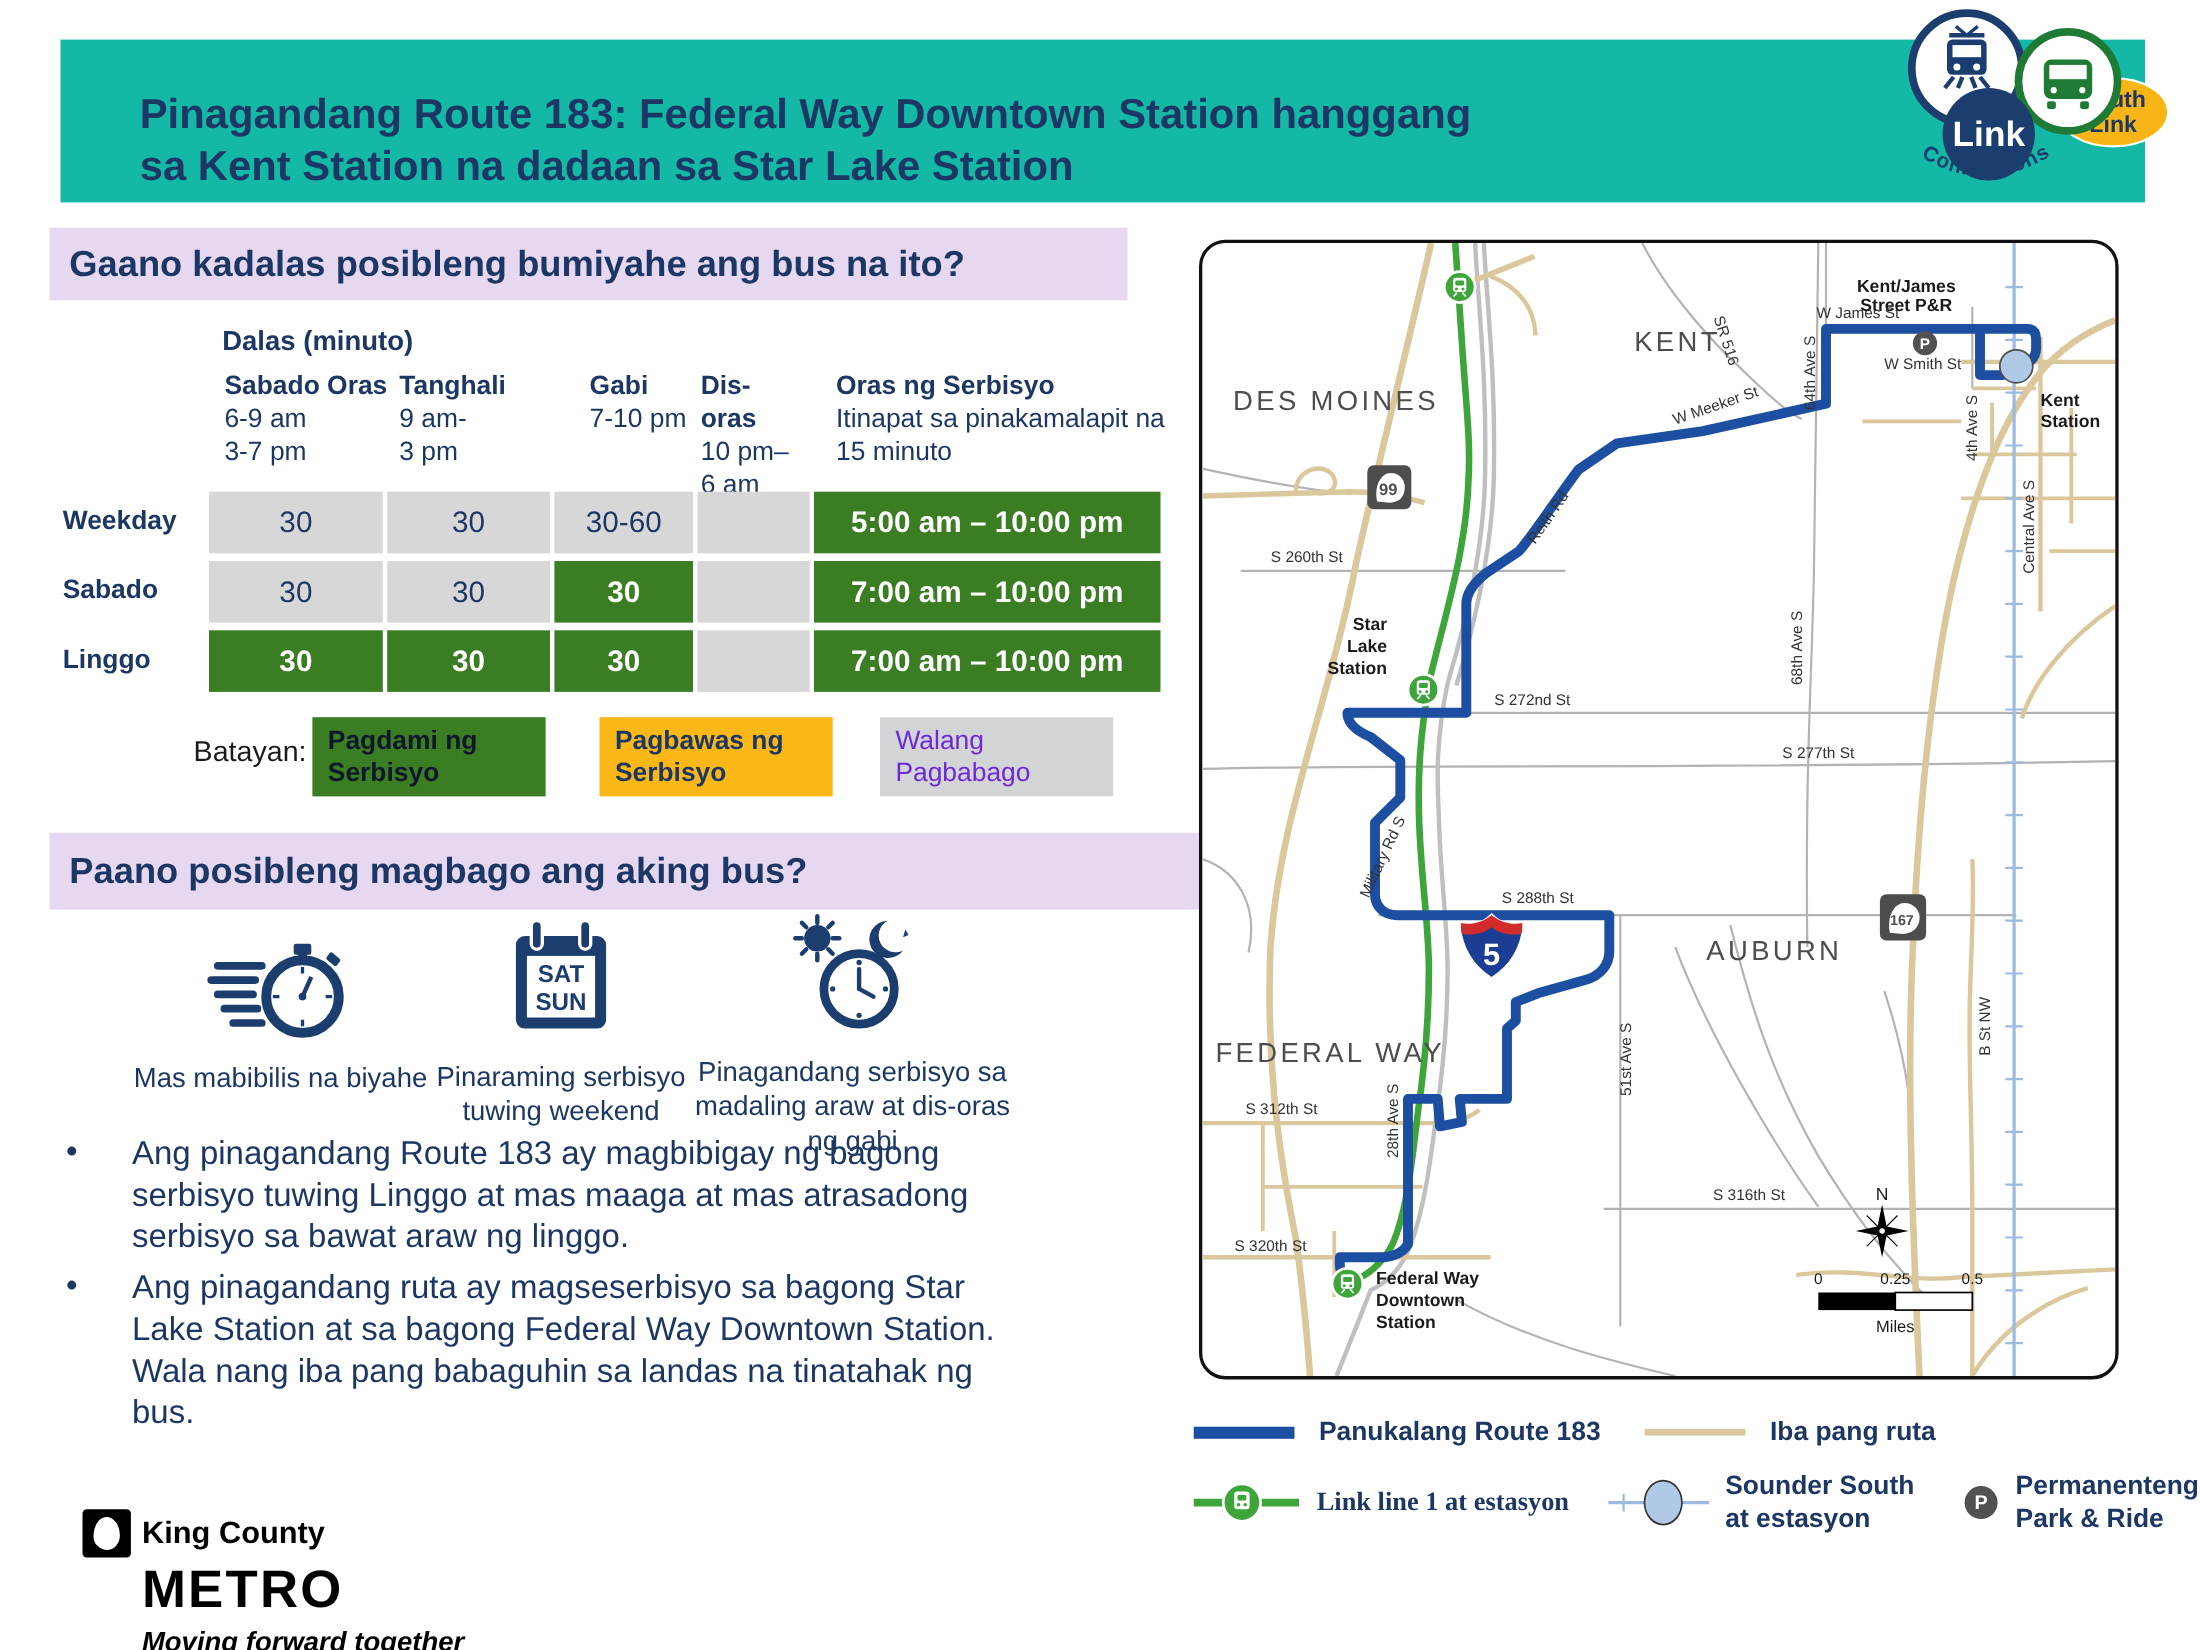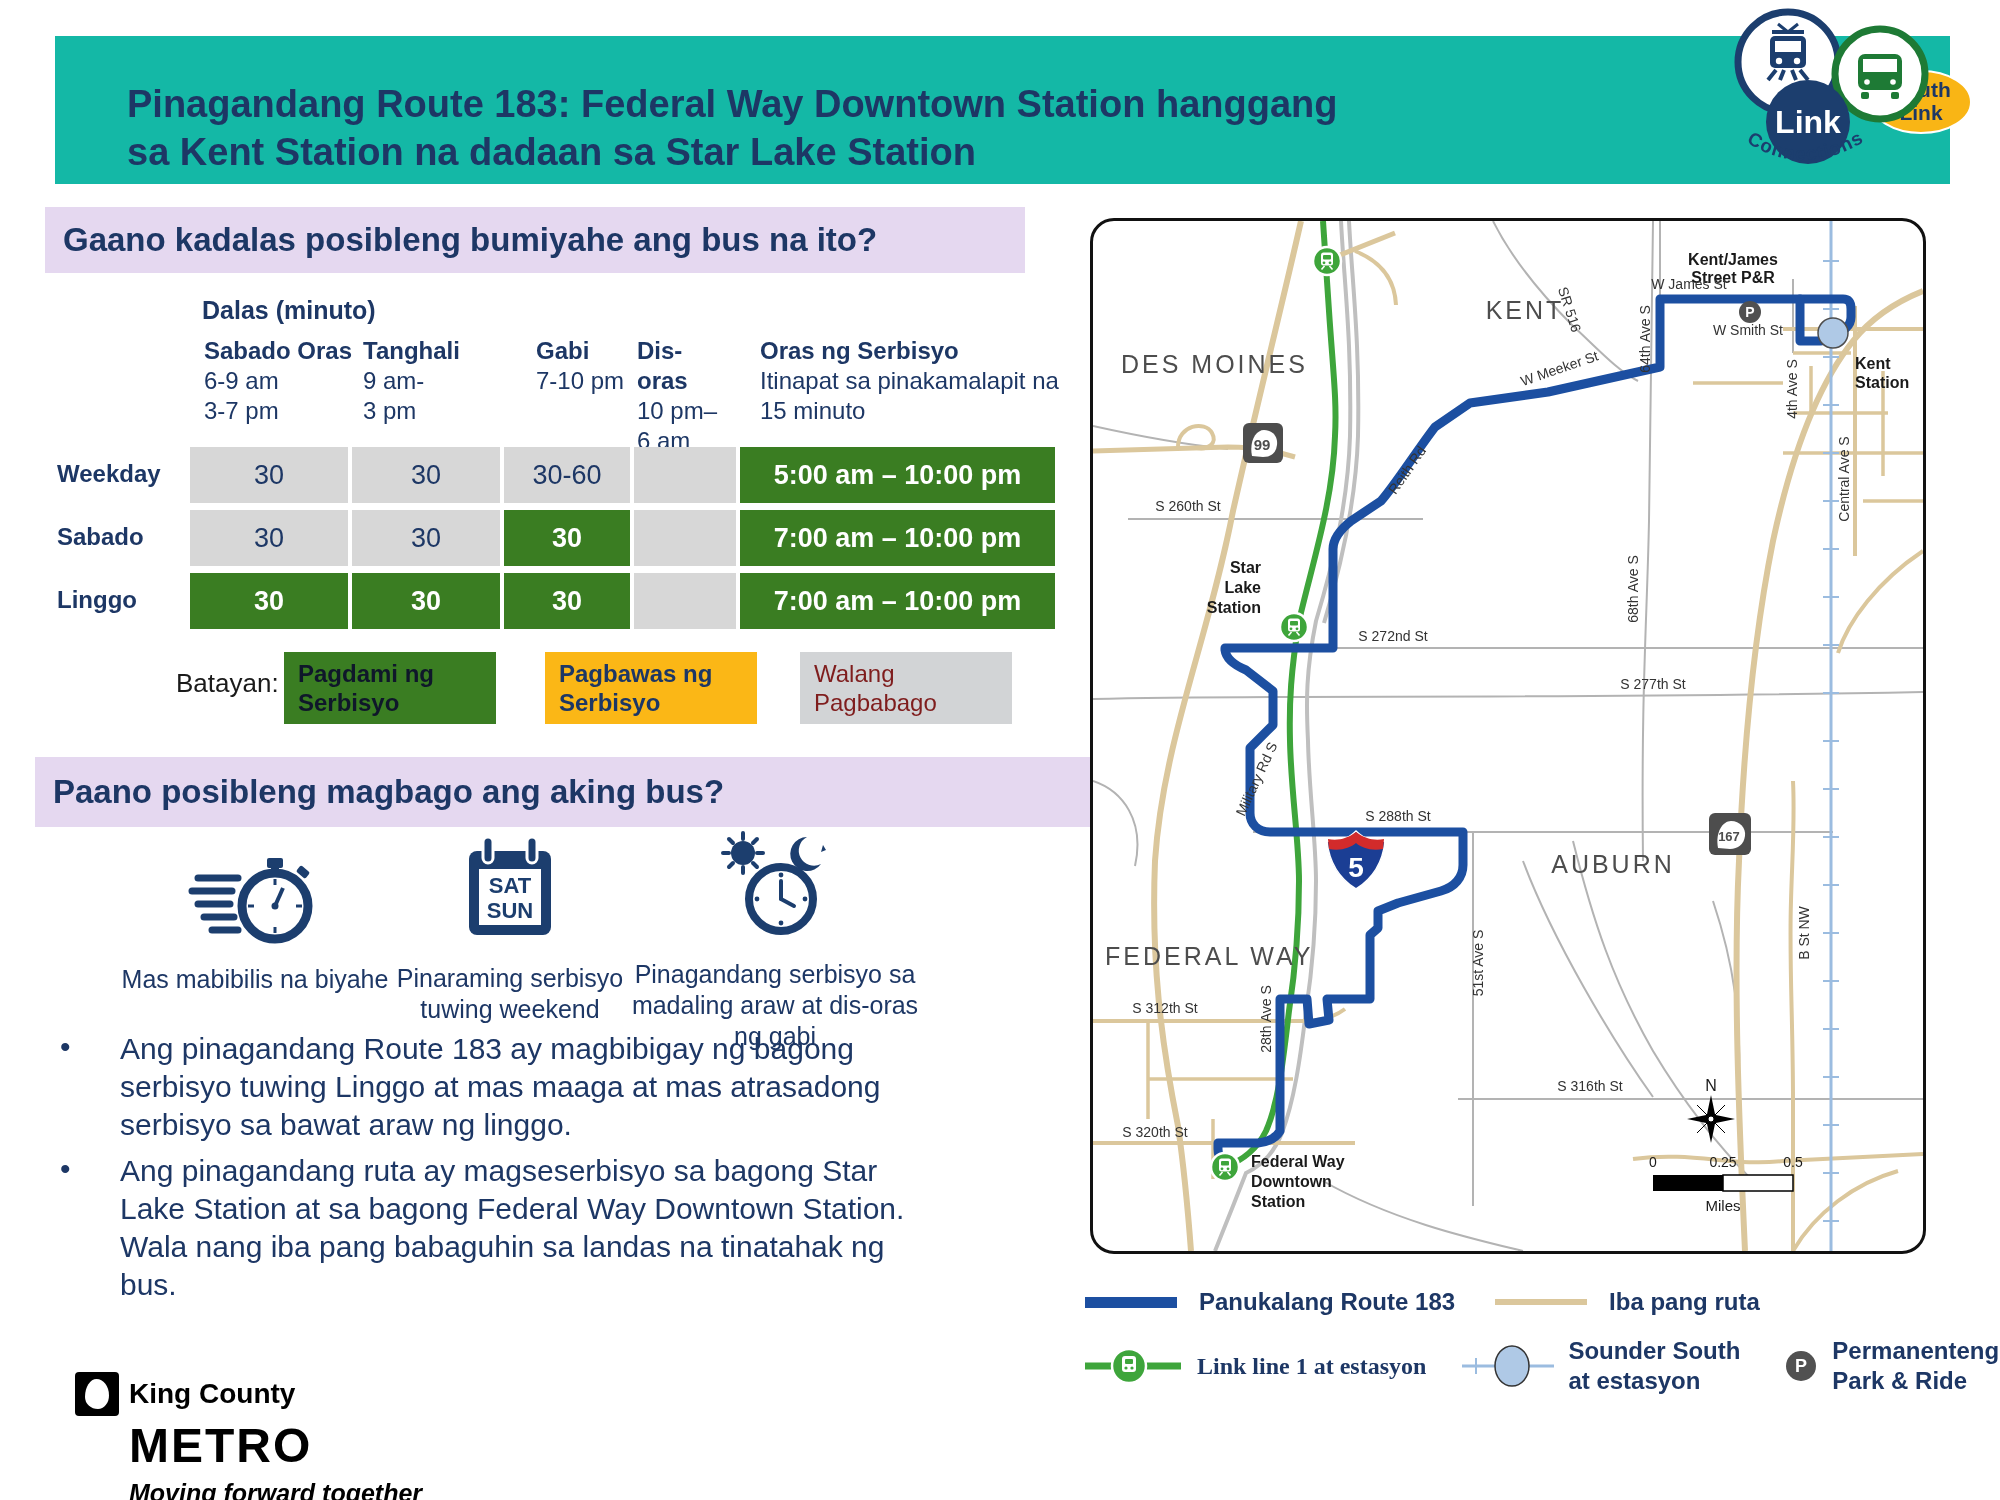--- a/index.html
+++ b/index.html
@@ -9,21 +9,21 @@
   
   .header-band{position:absolute;left:55px;top:36px;width:1895px;height:148px;background:#14b8a6;}
   .header-title{position:absolute;left:72px;top:44px;width:1560px;font-size:38px;line-height:48px;
         font-weight:bold;color:#1d3765;}
   .logo-wrap{position:absolute;left:1728px;top:2px;width:260px;height:180px;}
 
   
   .purple-band{position:absolute;background:#e5d8f0;display:flex;align-items:center;}
   .purple-band .ht{font-size:33px;font-weight:bold;color:#1d3765;padding-left:18px;}
   .band1{left:45px;top:207px;width:980px;height:66px;}
-  .band2{left:35px;top:757px;width:1091px;height:70px;}
+  .band2{left:45px;top:757px;width:1091px;height:70px;}
 
   .dalas-label{position:absolute;left:202px;top:296px;font-size:25px;font-weight:bold;}
 
   
   .col-head{position:absolute;top:336px;font-size:24px;line-height:30px;}
   .col-head .t{font-weight:bold;}
   .ch1{left:204px;width:150px;} .ch2{left:363px;width:140px;} .ch3{left:536px;width:120px;}
   .ch4{left:637px;width:100px;} .ch5{left:760px;width:300px;}
   .row-label{position:absolute;font-size:24px;font-weight:bold;color:#1d3765;}
   .cell{position:absolute;height:56px;display:flex;align-items:center;justify-content:center;
@@ -35,21 +35,21 @@
   .r1{top:447px;} .r2{top:510px;} .r3{top:573px;}
   .rl1{top:460px;} .rl2{top:523px;} .rl3{top:586px;}
   .row-label{left:57px;}
 
   
   .batayan-label{position:absolute;left:176px;top:668px;font-size:26px;color:#1a1a1a;}
   .bx{position:absolute;top:652px;height:72px;display:flex;align-items:center;
       font-size:24px;line-height:29px;font-weight:bold;padding-left:14px;box-sizing:border-box;}
   .bx.green{left:284px;width:212px;background:#3a7d22;color:#0f172a;}
   .bx.yellow{left:545px;width:212px;background:#fbb716;color:#1d3765;}
-  .bx.gray{left:800px;width:212px;background:#d2d4d6;color:#7f1d1d;font-weight:normal;}
+  .bx.gray{left:800px;width:212px;background:#d2d4d6;color:#6d28d9;font-weight:normal;}
 
   
   .feature{position:absolute;text-align:center;}
   .f1{left:120px;top:840px;width:270px;}
   .f2{left:390px;top:833px;width:240px;}
   .f3{left:620px;top:825px;width:310px;}
   .feature .cap{font-size:25px;line-height:31px;color:#1d3765;margin-top:10px;}
 
   
   .bullets{position:absolute;left:60px;top:1030px;width:880px;}

